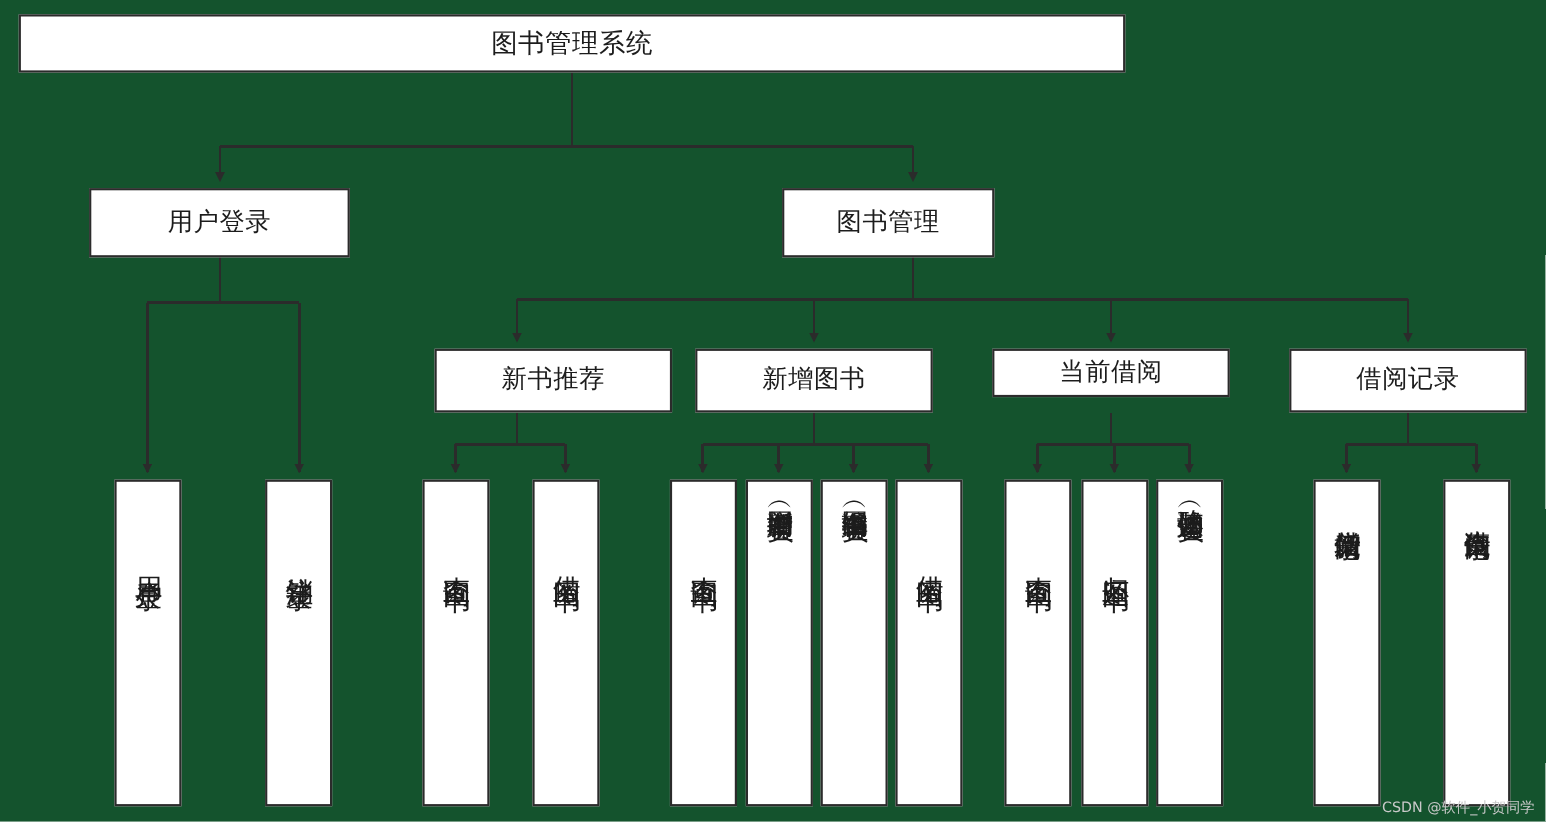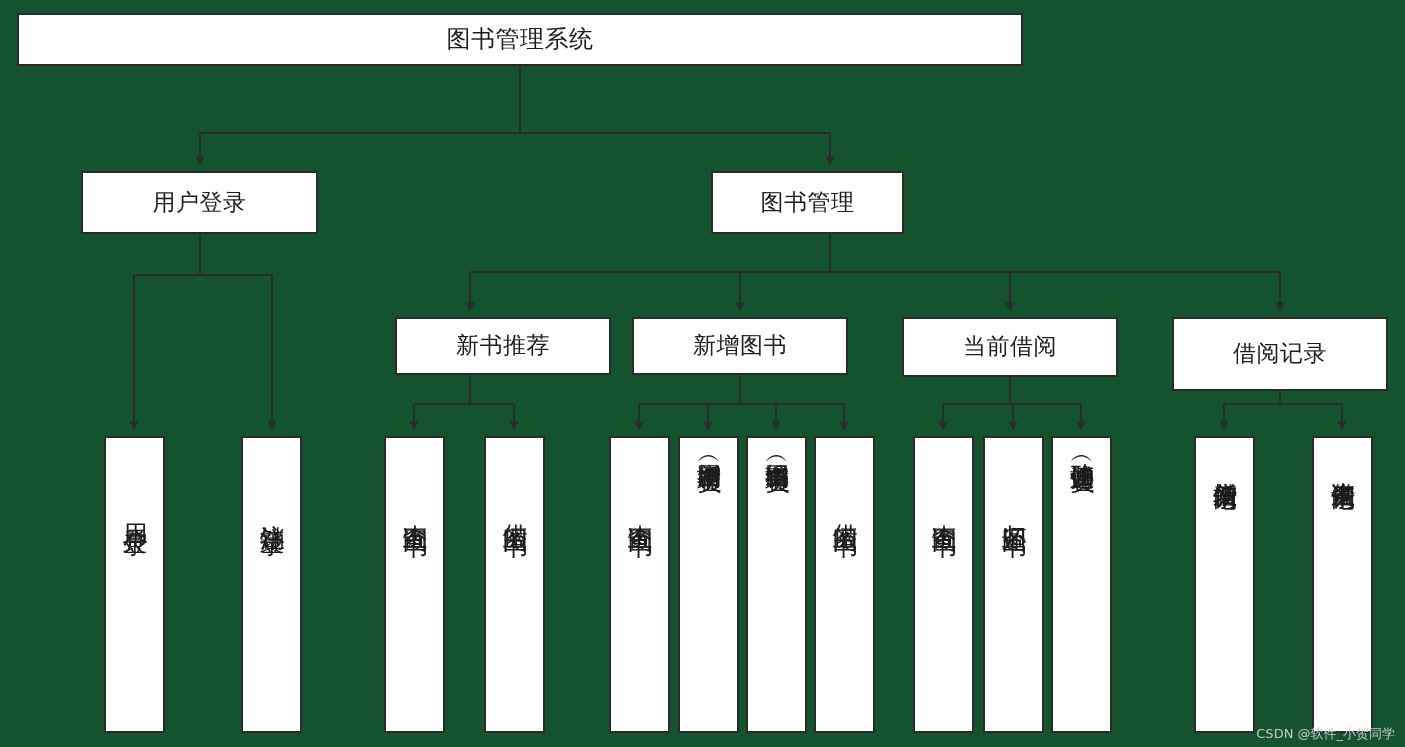--- a/index.html
+++ b/index.html
@@ -148,25 +148,25 @@
   </div>
 
   <div class="node horiz" style="left:362px; top:317px; width:216px; height:58px;margin-left:33px;">
     <span class="node-label">新书推荐</span>
   </div>
 
   <div class="node horiz" style="left:632px; top:317px; width:216px; height:58px;">
     <span class="node-label">新增图书</span>
   </div>
 
-  <div class="node horiz" style="left:902px; top:317px; width:216px; height:60px;">
+  <div class="node horiz" style="left:902px; top:317px; width:216px; height:44px;">
     <span class="node-label">当前借阅</span>
   </div>
 
-  <div class="node horiz" style="left:1172px; top:317px; width:216px; height:74px;">
+  <div class="node horiz" style="left:1172px; top:317px; width:216px; height:58px;">
     <span class="node-label">借阅记录</span>
   </div>
 
   <div class="node vert" style="left:104px; top:436px; width:61px; height:297px; padding-top:66px;">
     <span class="node-label">用户登录</span>
   </div>
 
   <div class="node vert" style="left:241px; top:436px; width:61px; height:297px; padding-top:66px;">
     <span class="node-label">注销登录</span>
   </div>

